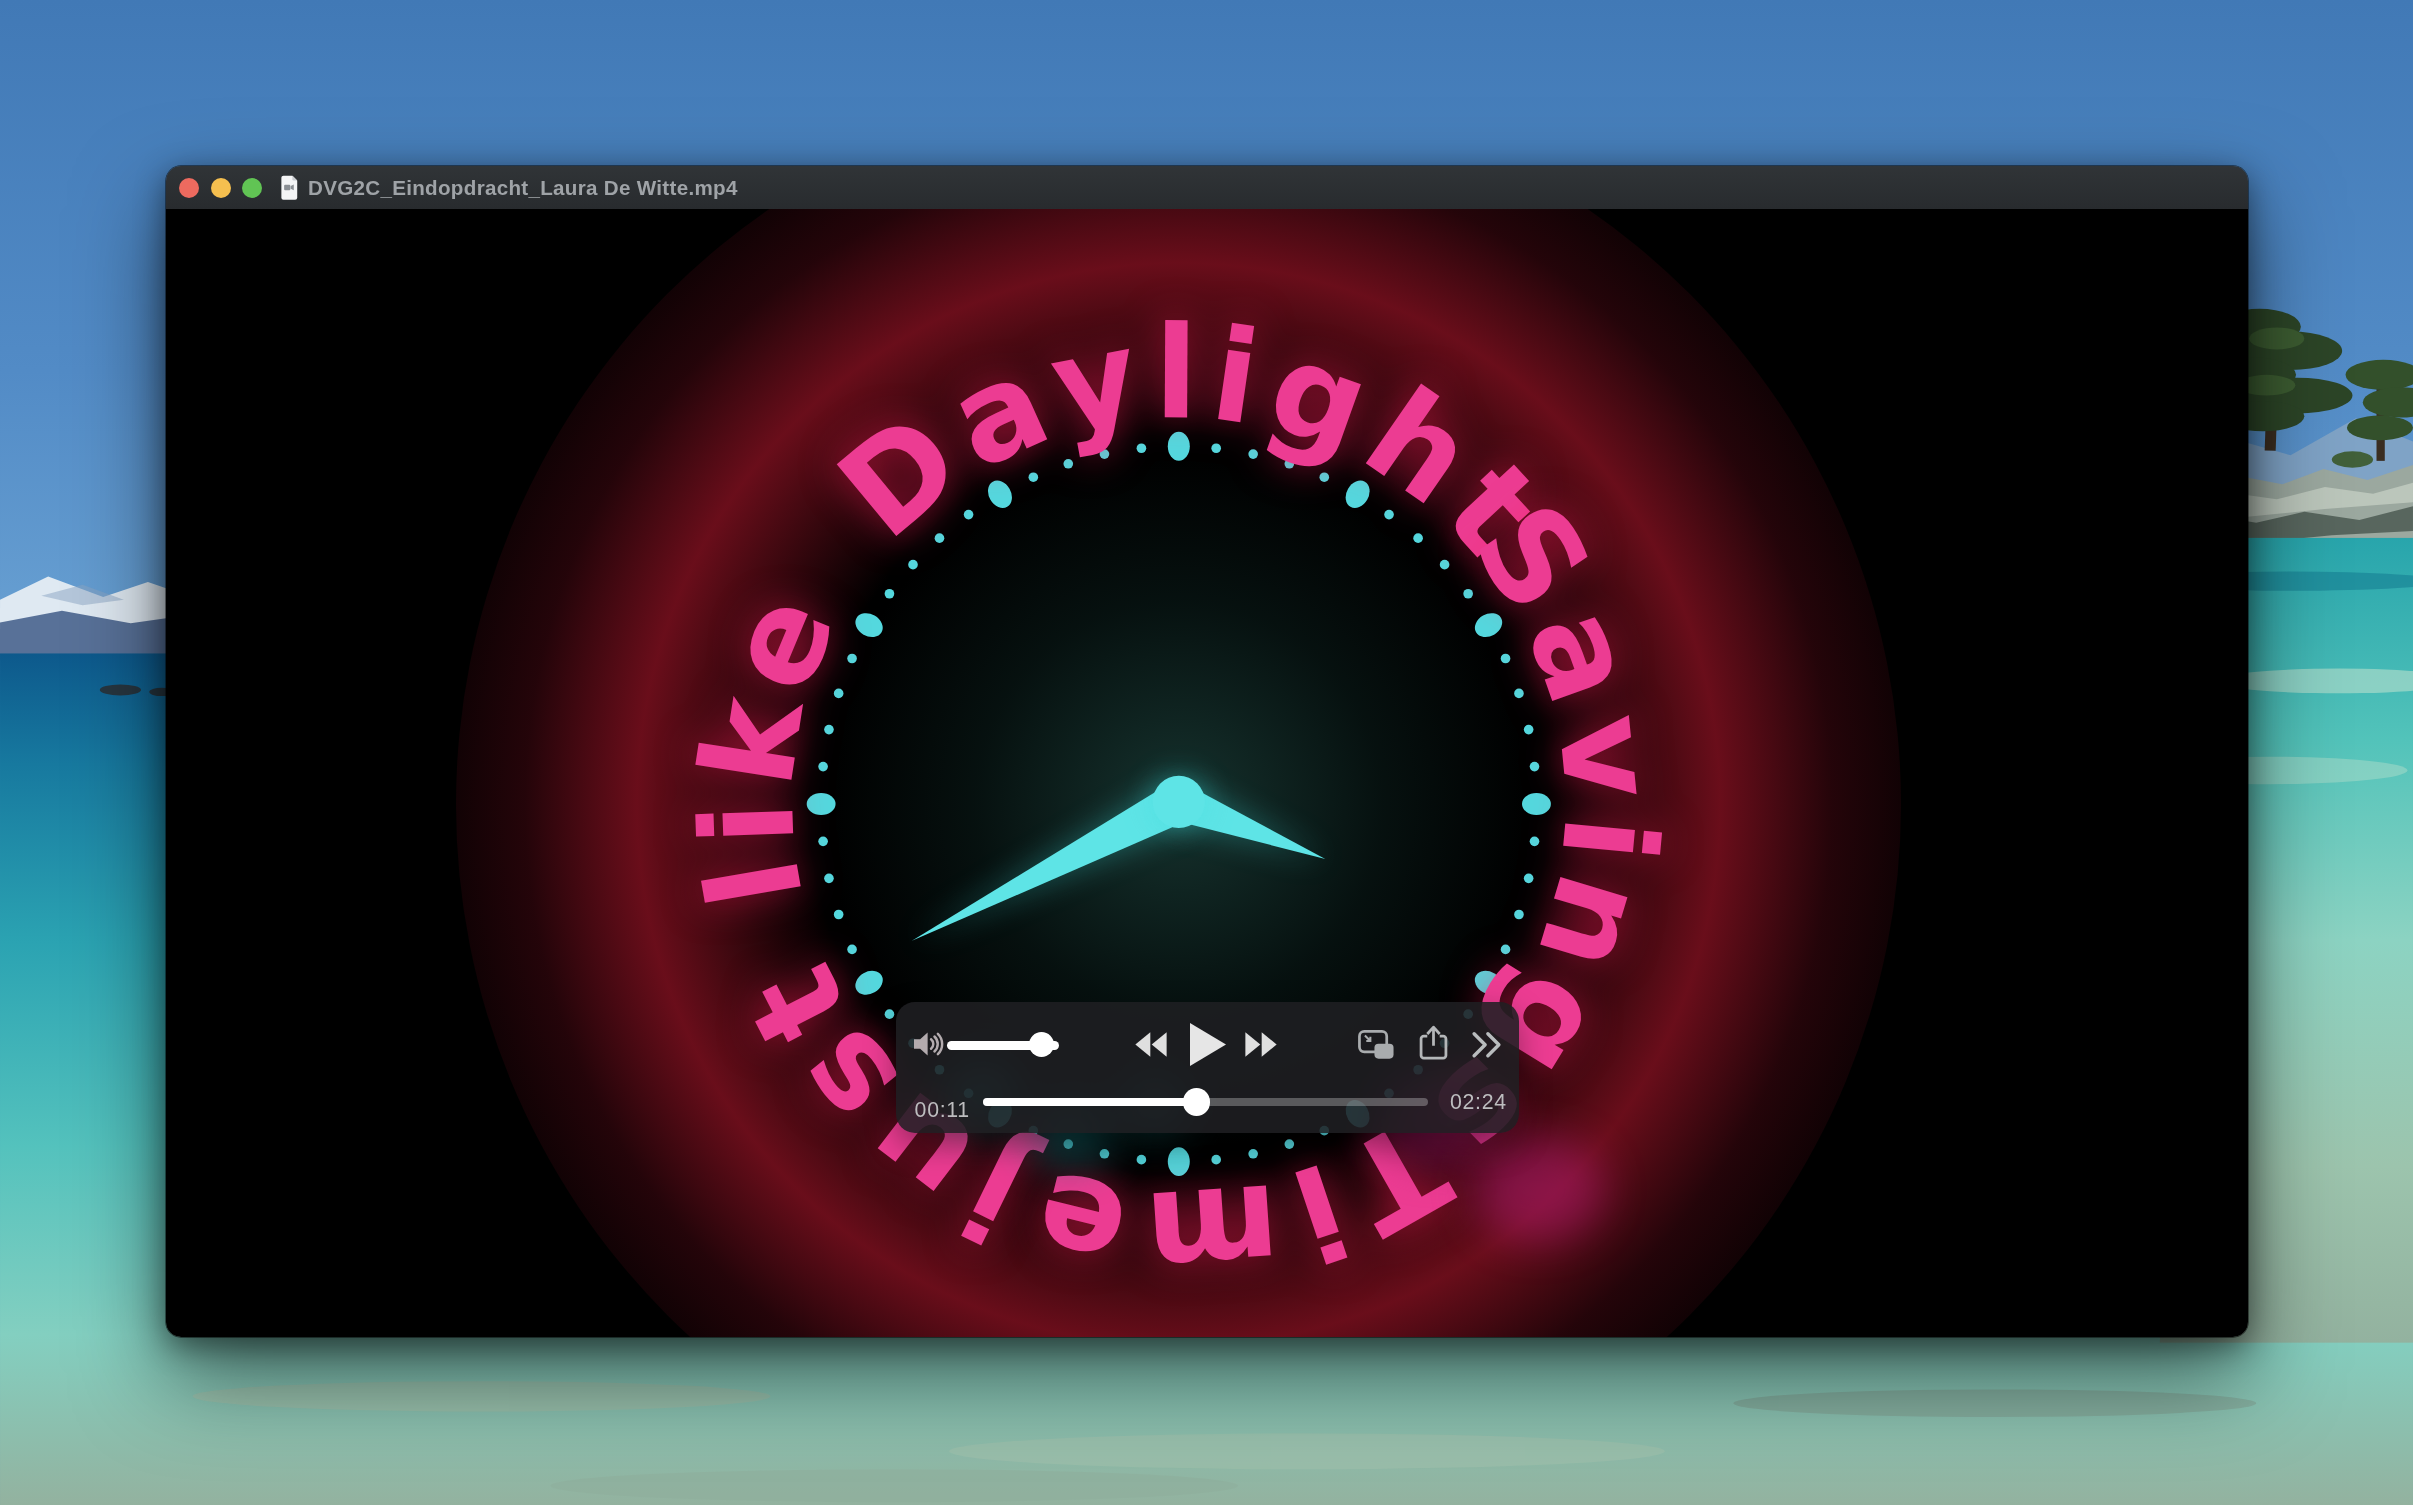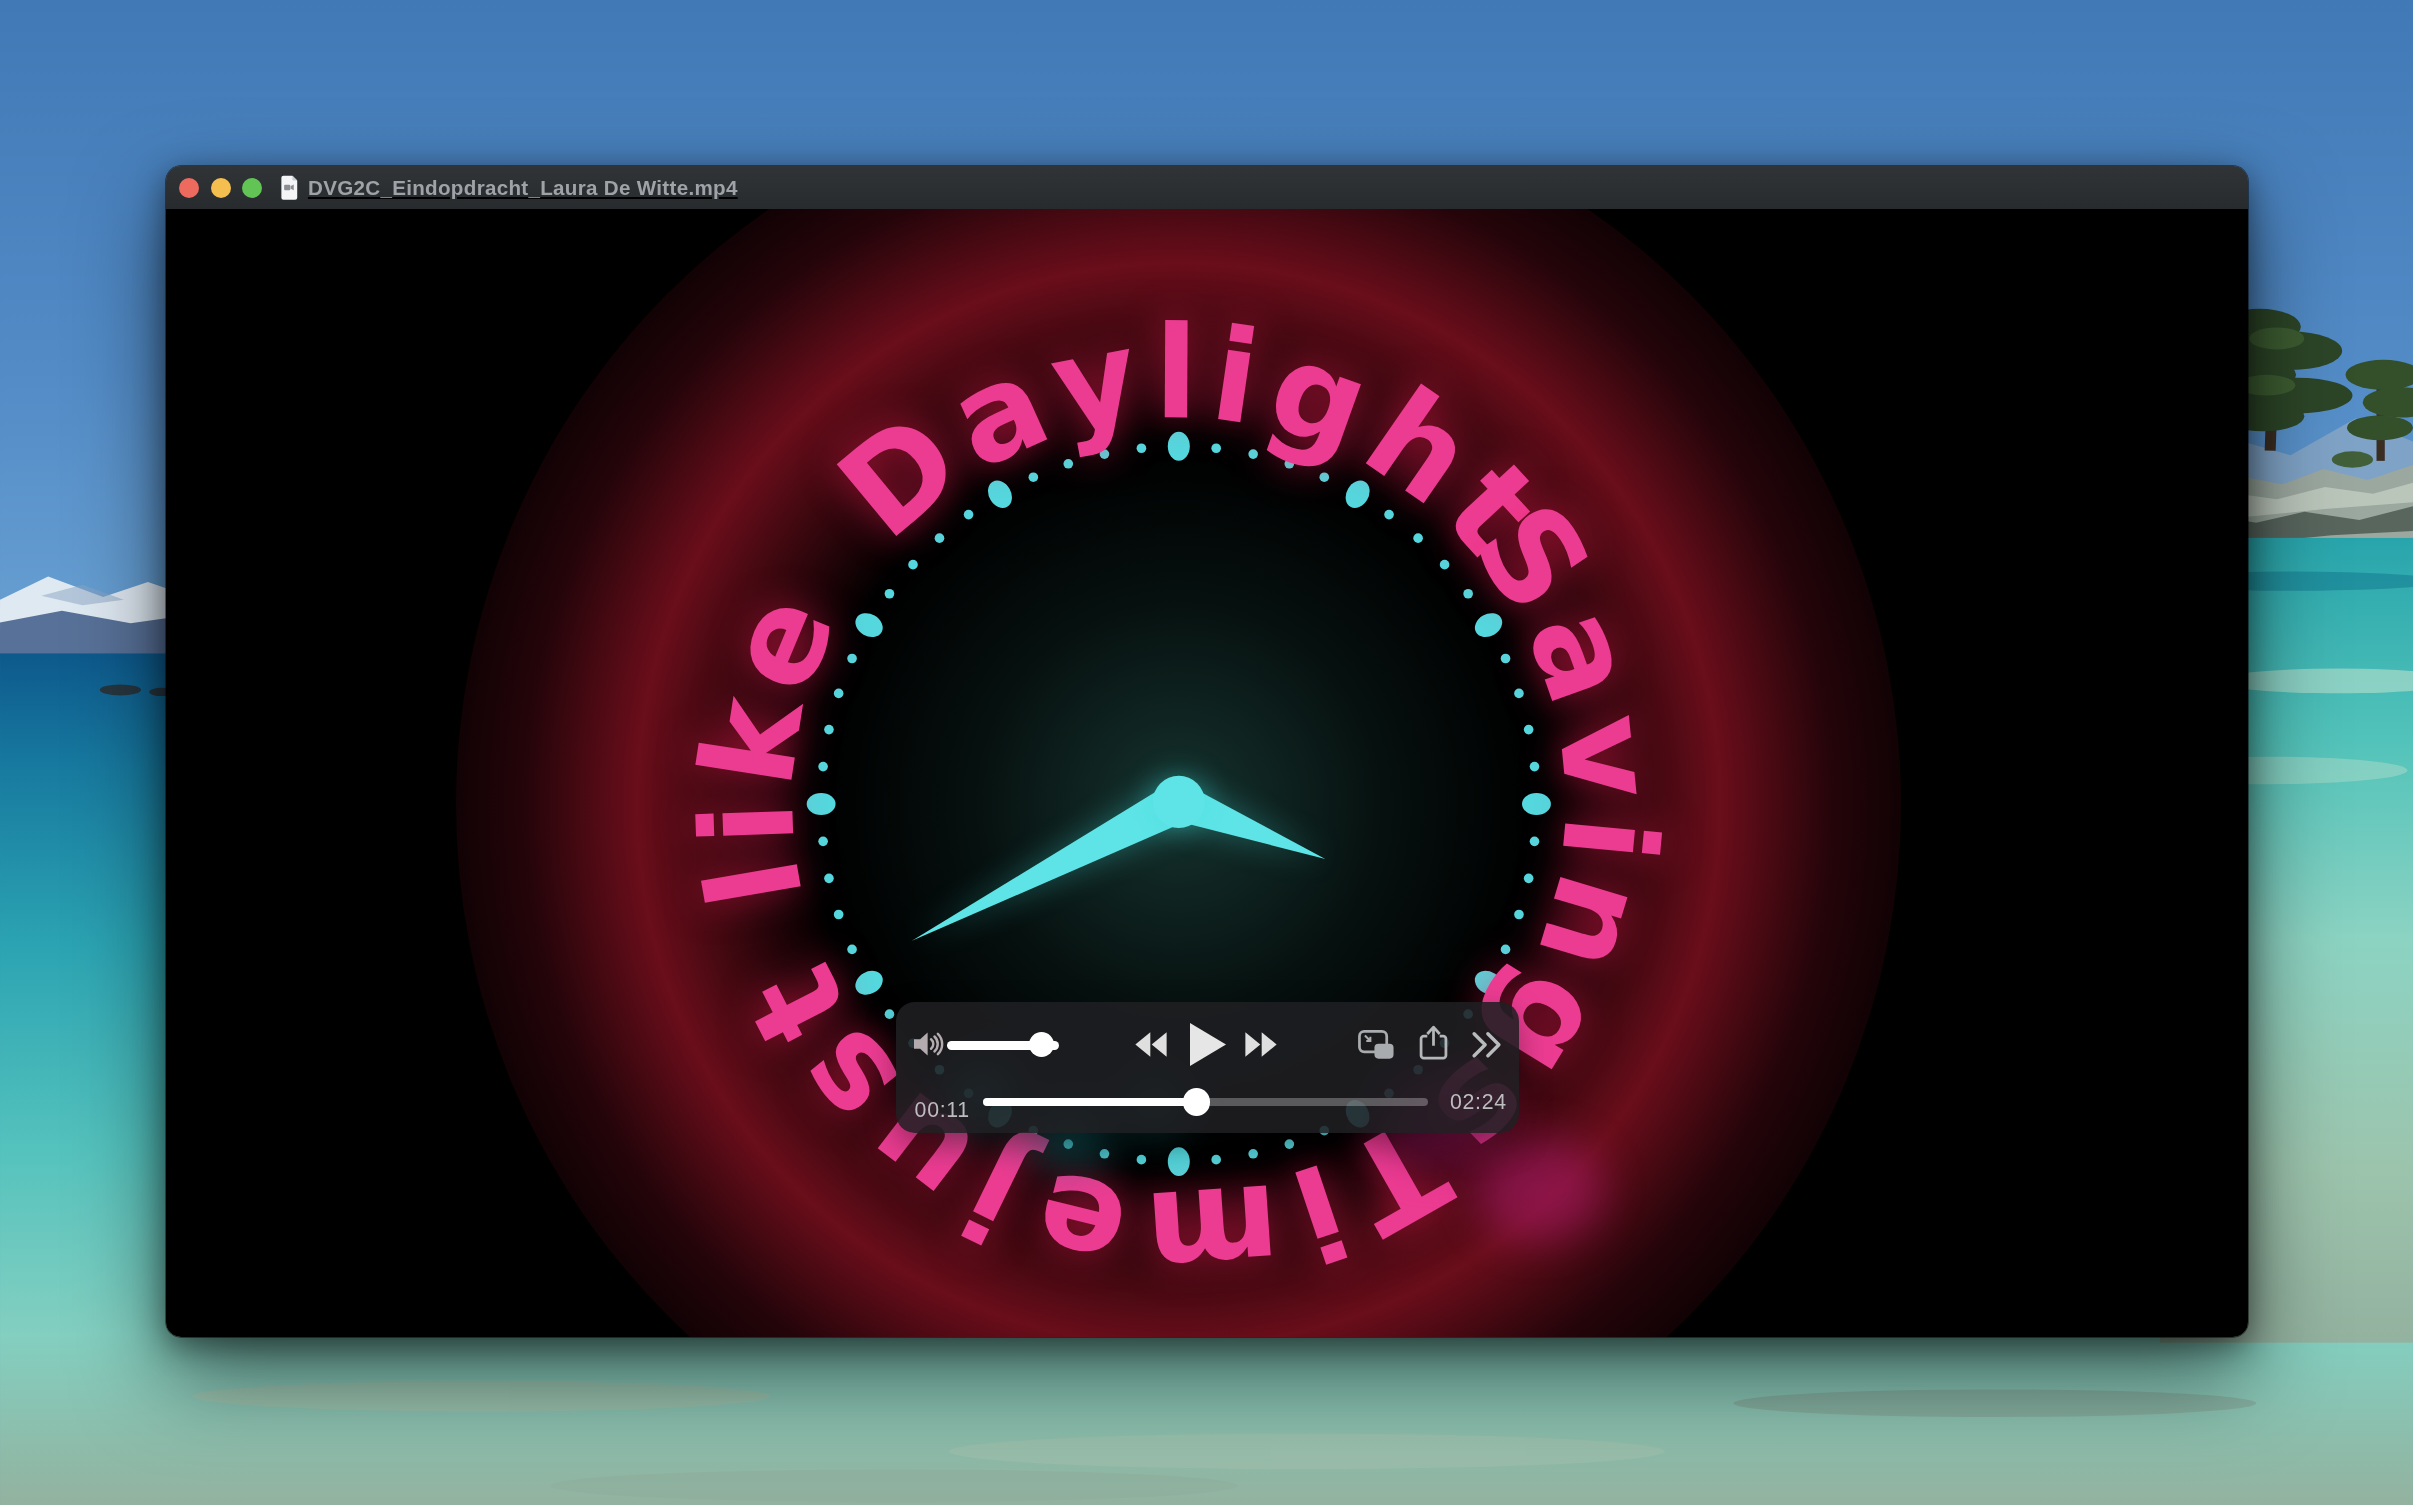--- a/index.html
+++ b/index.html
@@ -8,21 +8,21 @@
 
   
   .wp{position:absolute;inset:0;}
 
   
   .window{position:absolute;left:166px;top:166px;width:2082px;height:1171px;
           border-radius:15px;overflow:hidden;
           box-shadow:0 38px 89px rgba(0,0,0,.55),0 8.3px 31px rgba(0,0,0,.45),0 0 0 0.7px rgba(0,0,0,.6);}
   .titlebar{position:absolute;left:0;top:0;right:0;height:43px;
             background:linear-gradient(#303437,#282b2e);
-            border-bottom:0.7px solid #191b1d;display:flex;align-items:center;text-decoration:underline;}
+            border-bottom:0.7px solid #191b1d;display:flex;align-items:center;}
   .lights{display:flex;gap:11.7px;margin-left:13px;}
   .light{width:20px;height:20px;border-radius:50%;}
   .doc-icon{margin-left:18px;width:18.6px;height:25.5px;position:relative;}
   .win-title{margin-left:9px;color:#9fa3a7;font-size:20.6px;font-weight:700;letter-spacing:0.3px;white-space:nowrap;}
 
   .video{position:absolute;left:0;top:43px;width:2082px;height:1128px;background:#000;overflow:hidden;}
 
   
   .halo-red{position:absolute;left:290px;top:-127px;width:1445px;height:1445px;border-radius:50%;
     background:radial-gradient(circle,

